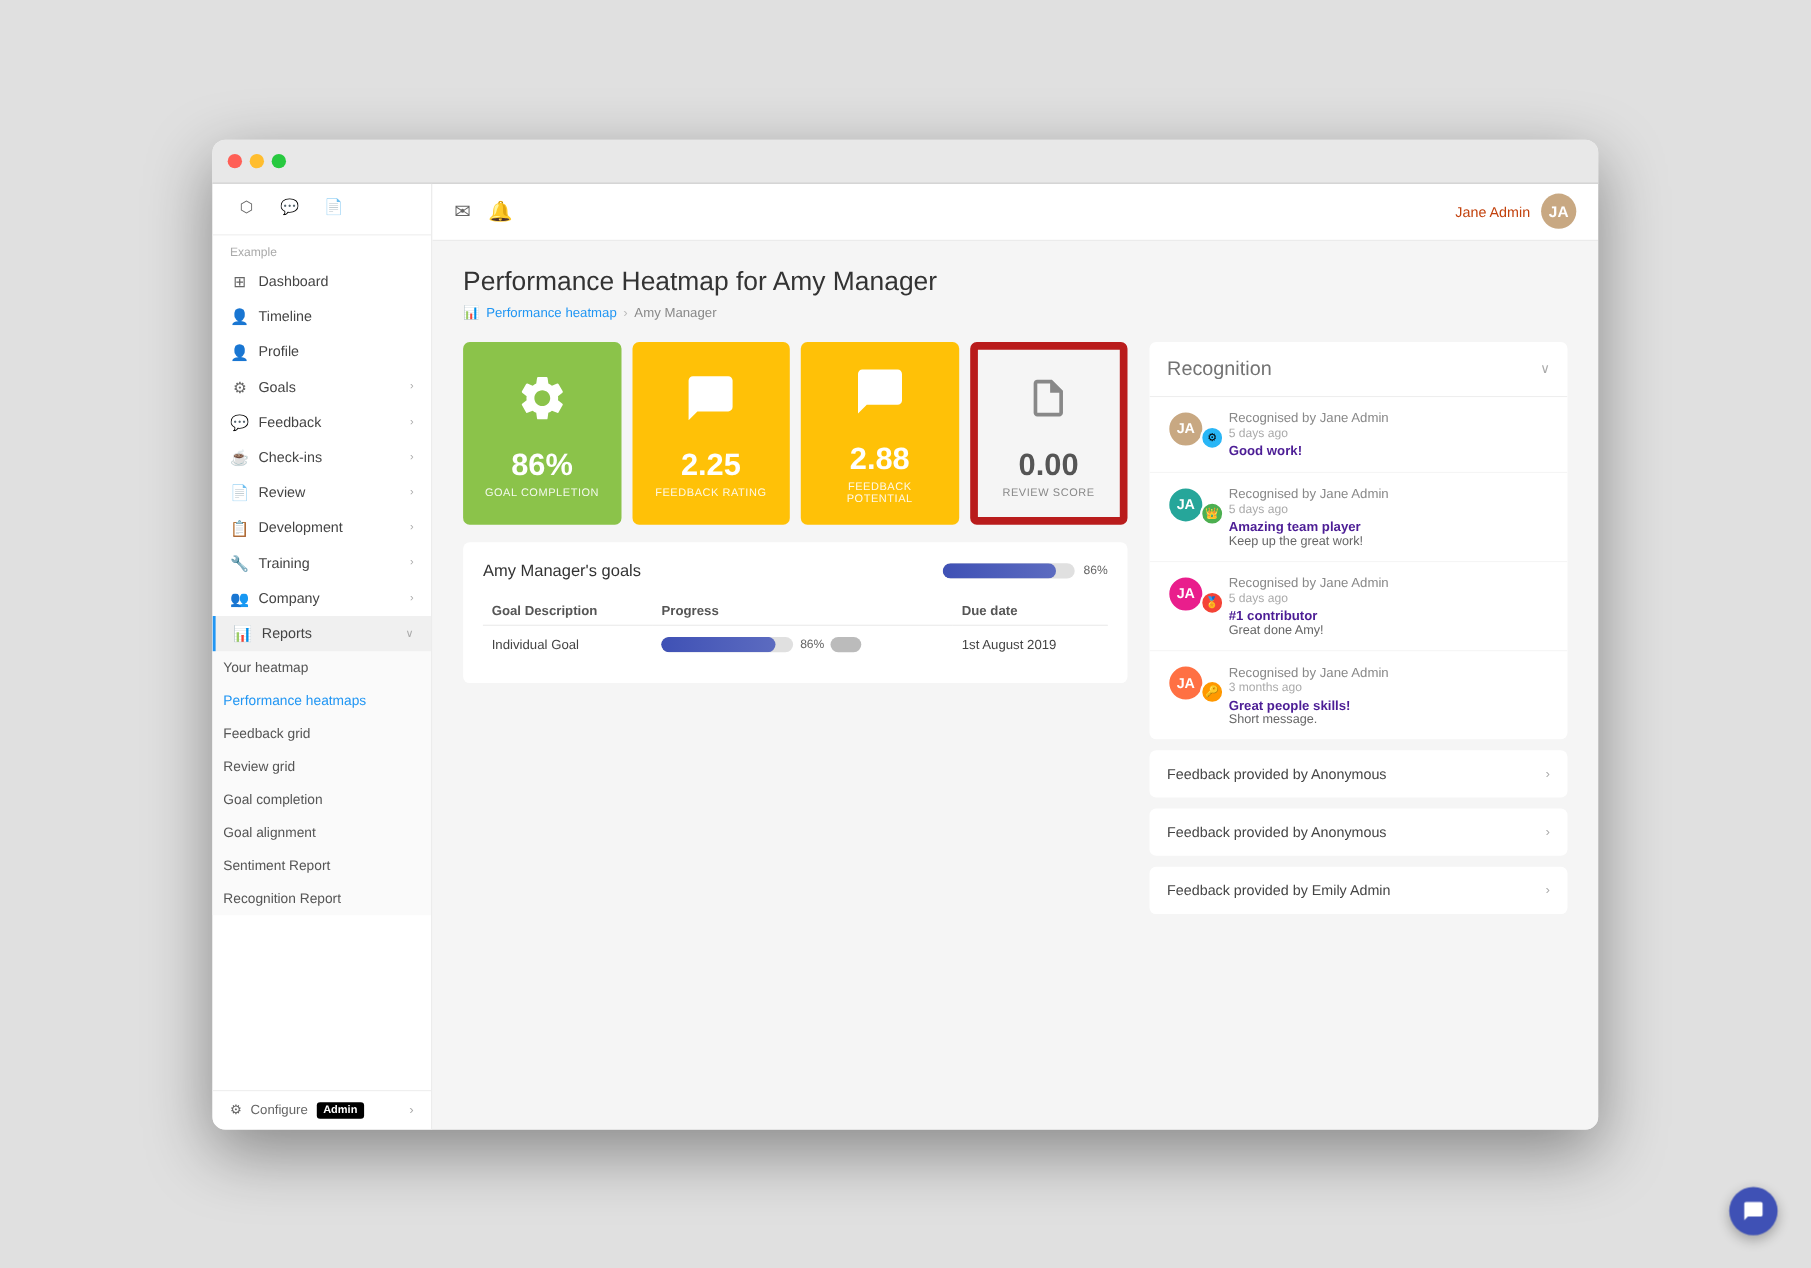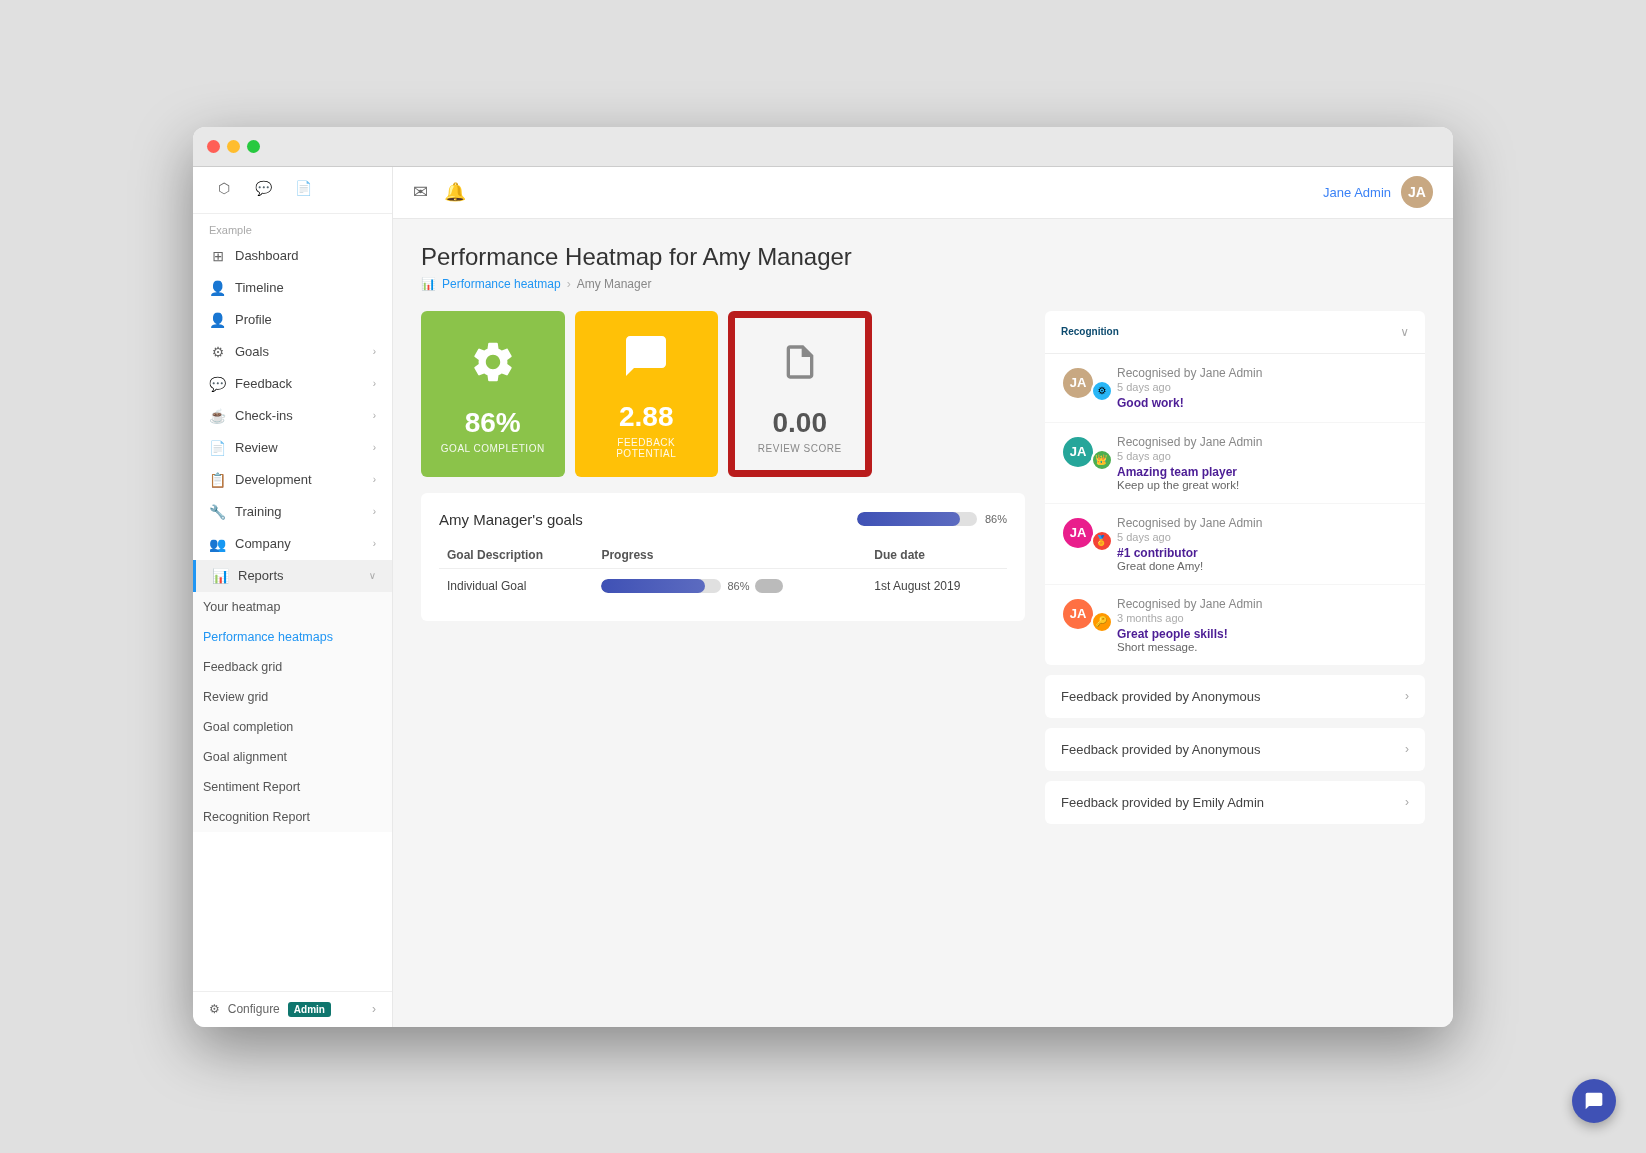--- a/index.html
+++ b/index.html
@@ -100,21 +100,21 @@
       margin-top: auto;
       padding: 10px 16px;
       display: flex;
       align-items: center;
       gap: 8px;
       font-size: 12px;
       color: #666;
       border-top: 1px solid #eee;
     }
     .admin-badge {
-      background: #0f766e;
+      background: #000000;
       color: white;
       font-size: 10px;
       padding: 2px 6px;
       border-radius: 3px;
       font-weight: 600;
     }
 
     
     .main {
       flex: 1;
@@ -129,21 +129,21 @@
       border-bottom: 1px solid #e8e8e8;
       height: 52px;
       display: flex;
       align-items: center;
       padding: 0 20px;
       flex-shrink: 0;
     }
     .topbar-icons { display: flex; gap: 16px; align-items: center; }
     .topbar-icon { font-size: 18px; color: #666; cursor: pointer; }
     .topbar-right { margin-left: auto; display: flex; align-items: center; gap: 10px; }
-    .user-name { font-size: 13px; color: #3b82f6; }
+    .user-name { font-size: 13px; color: #c2410c; }
     .user-avatar {
       width: 32px; height: 32px; border-radius: 50%;
       background: #c8a882;
       overflow: hidden;
       display: flex; align-items: center; justify-content: center;
       font-size: 14px; color: white; font-weight: 600;
     }
 
     
     .content {
@@ -289,21 +289,21 @@
       border-radius: 6px;
       overflow: hidden;
     }
     .recognition-header {
       display: flex;
       align-items: center;
       justify-content: space-between;
       padding: 14px 16px;
       border-bottom: 1px solid #eee;
     }
-    .recognition-title { font-size: 10px; font-weight: 700; color: #0c4a6e; }
+    .recognition-title { font-size: 18px; font-weight: 400; color: #737373; }
     .recognition-chevron { color: #aaa; font-size: 12px; cursor: pointer; }
 
     .recognition-item {
       display: flex;
       align-items: flex-start;
       padding: 12px 16px;
       gap: 10px;
       border-bottom: 1px solid #f5f5f5;
     }
     .rec-avatar {
@@ -495,20 +495,29 @@
               <div class="metric-card green">
                 <div class="metric-icon">
                   <svg width="48" height="48" viewBox="0 0 24 24" fill="white">
                     <path d="M19.14,12.94c0.04-0.3,0.06-0.61,0.06-0.94c0-0.32-0.02-0.64-0.07-0.94l2.03-1.58c0.18-0.14,0.23-0.41,0.12-0.61 l-1.92-3.32c-0.12-0.22-0.37-0.29-0.59-0.22l-2.39,0.96c-0.5-0.38-1.03-0.7-1.62-0.94L14.4,2.81c-0.04-0.24-0.24-0.41-0.48-0.41 h-3.84c-0.24,0-0.43,0.17-0.47,0.41L9.25,5.35C8.66,5.59,8.12,5.92,7.63,6.29L5.24,5.33c-0.22-0.08-0.47,0-0.59,0.22L2.74,8.87 C2.62,9.08,2.66,9.34,2.86,9.48l2.03,1.58C4.84,11.36,4.8,11.69,4.8,12s0.02,0.64,0.07,0.94l-2.03,1.58 c-0.18,0.14-0.23,0.41-0.12,0.61l1.92,3.32c0.12,0.22,0.37,0.29,0.59,0.22l2.39-0.96c0.5,0.38,1.03,0.7,1.62,0.94l0.36,2.54 c0.05,0.24,0.24,0.41,0.48,0.41h3.84c0.24,0,0.44-0.17,0.47-0.41l0.36-2.54c0.59-0.24,1.13-0.56,1.62-0.94l2.39,0.96 c0.22,0.08,0.47,0,0.59-0.22l1.92-3.32c0.12-0.22,0.07-0.47-0.12-0.61L19.14,12.94z M12,15.6c-1.98,0-3.6-1.62-3.6-3.6 s1.62-3.6,3.6-3.6s3.6,1.62,3.6,3.6S13.98,15.6,12,15.6z"></path>
                   </svg>
                 </div>
                 <div class="metric-value">86%</div>
                 <div class="metric-label">GOAL COMPLETION</div>
               </div>
 
+              <div class="metric-card yellow">
+                <div class="metric-icon">
+                  <svg width="48" height="48" viewBox="0 0 24 24" fill="white">
+                    <path d="M20 2H4c-1.1 0-2 .9-2 2v18l4-4h14c1.1 0 2-.9 2-2V4c0-1.1-.9-2-2-2z"></path>
+                  </svg>
+                </div>
+                <div class="metric-value">2.25</div>
+                <div class="metric-label">FEEDBACK RATING</div>
+              </div>
 
               <div class="metric-card yellow">
                 <div class="metric-icon">
                   <svg width="48" height="48" viewBox="0 0 24 24" fill="white">
                     <path d="M20 2H4c-1.1 0-2 .9-2 2v18l4-4h14c1.1 0 2-.9 2-2V4c0-1.1-.9-2-2-2z"></path>
                   </svg>
                 </div>
                 <div class="metric-value">2.88</div>
                 <div class="metric-label">FEEDBACK POTENTIAL</div>
               </div>

